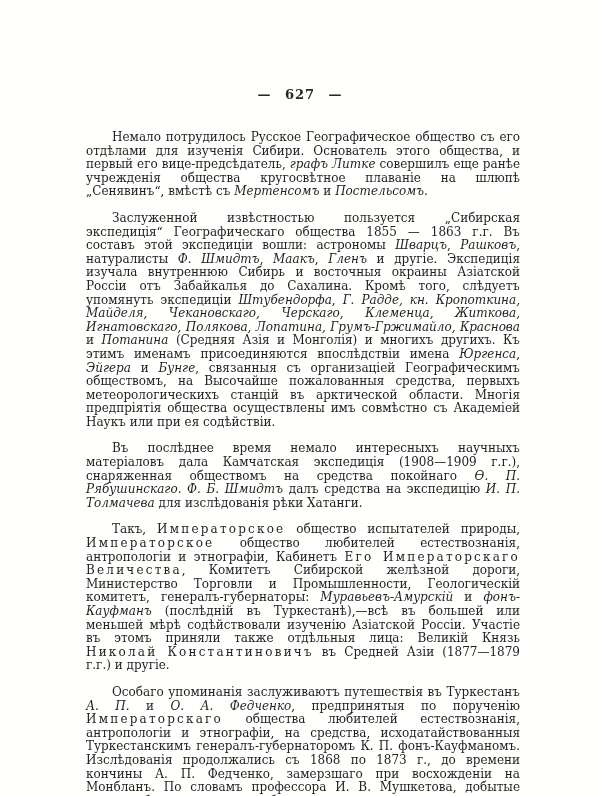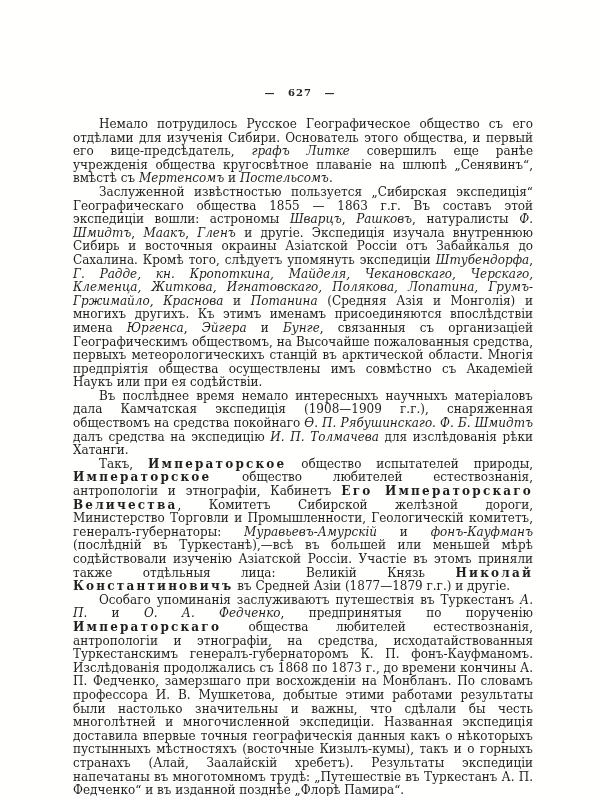--- a/index.html
+++ b/index.html
@@ -14,44 +14,44 @@
     background: #fffffe;
     overflow: hidden;
   }
   .running-head {
     position: absolute;
     top: 87px;
     left: 0;
     right: 0;
     text-align: center;
     font-family: "DejaVu Serif", "Liberation Serif", serif;
-    font-size: 10px;
+    font-size: 13px;
     font-weight: bold;
     letter-spacing: 1px;
     word-spacing: 8px;
     color: #262626;
   }
   .text-block {
     position: absolute;
     top: 118px;
     left: 73px;
     width: 460px;
     text-align: justify;
     font-family: "DejaVu Serif", "Liberation Serif", serif;
     font-size: 12px;
     line-height: 13.6px;
     color: #1f1f1f;
   }
   .para {
-    margin: 0;
+    margin: 13px;
     padding: 0;
     text-indent: 26px;
   }
   .seg-italic { font-style: italic; }
-  .seg-spaced { letter-spacing: 2.2px; font-weight: bold; }
+  .seg-spaced { letter-spacing: 2.2px; }
 </style>
 </head>
 <body>
 
 <div class="page">
   <div class="running-head">
     <span>— 627 —</span>
   </div>
   <div class="text-block">
       <p class="para"><span>Немало потрудилось Русское Географическое общество съ его отдѣлами для изученія Сибири. Основатель этого общества, и первый его вице-предсѣдатель, </span><span class="seg-italic">графъ Литке</span><span> совершилъ еще ранѣе учрежденія общества кругосвѣтное плаваніе на шлюпѣ „Сенявинъ“, вмѣстѣ съ </span><span class="seg-italic">Мертенсомъ</span><span> и </span><span class="seg-italic">Постельсомъ</span><span>.</span></p>

